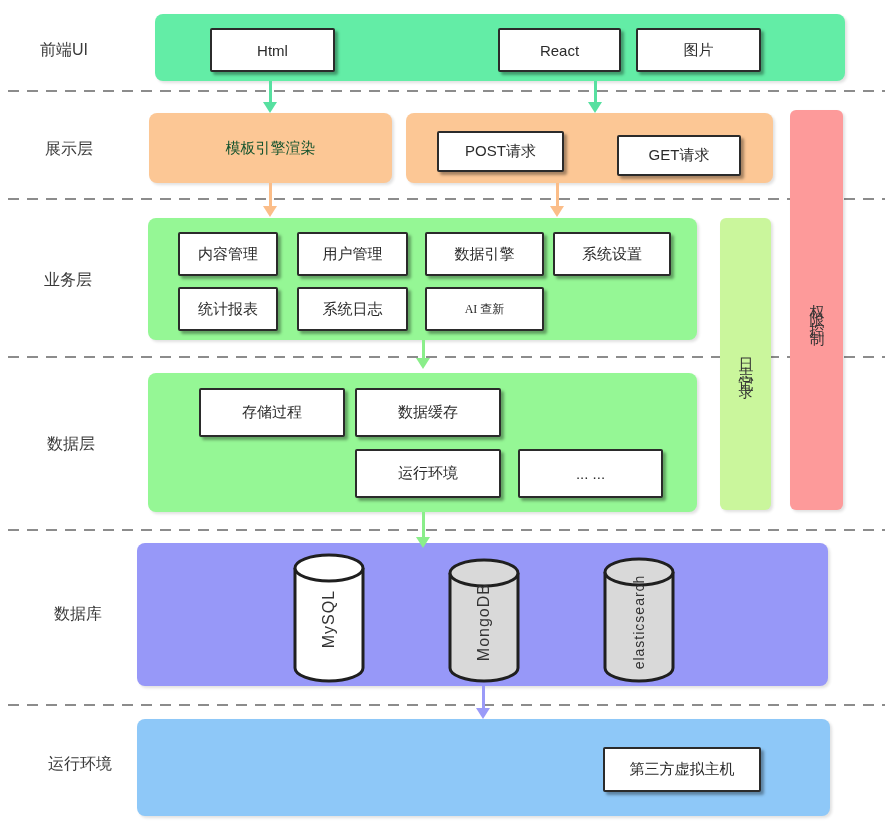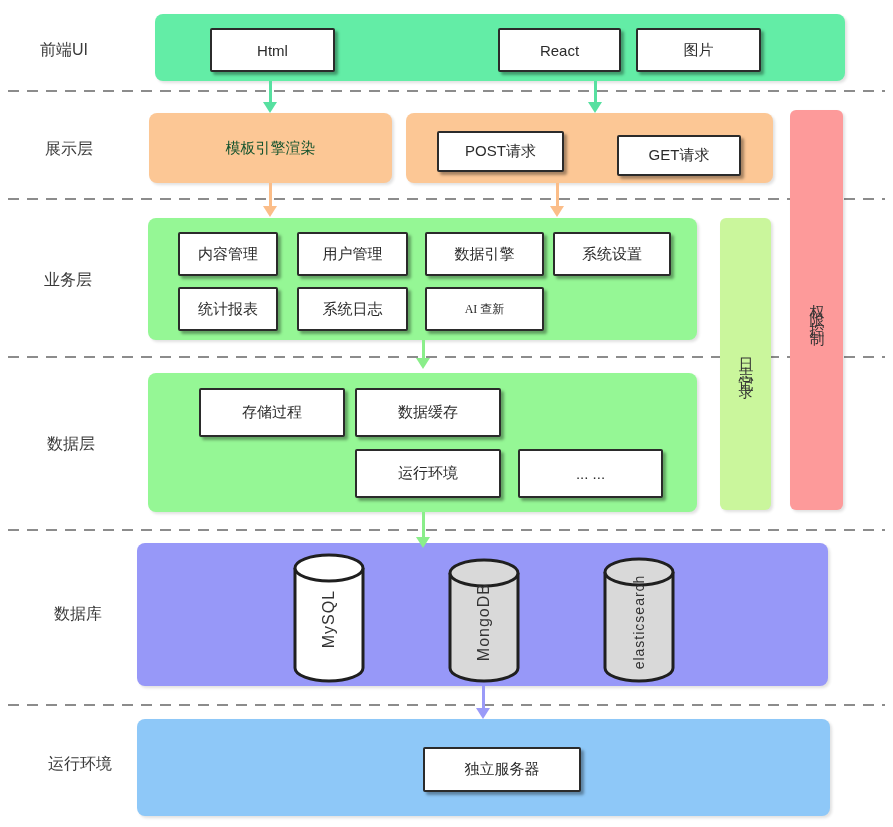--- a/index.html
+++ b/index.html
@@ -164,15 +164,15 @@
     </svg>
     <span class="cyl-label" style="font-size:14px">elasticsearch</span>
   </div>
 
   <div class="arrow purple" style="left:476px;top:686px">
     <div class="shaft" style="height:22px"></div>
       <div class="head"></div>
   </div>
 
   <div class="band blue" style="left:137px;top:719px;width:693px;height:97px"></div>
-  <div class="wbox" style="left:423px;top:747px;width:154px;height:41px">独立服务器</div>
+  <div class="wbox" style="left:603px;top:747px;width:154px;height:41px">第三方虚拟主机</div>
 
 </div>
 
 </body></html>

